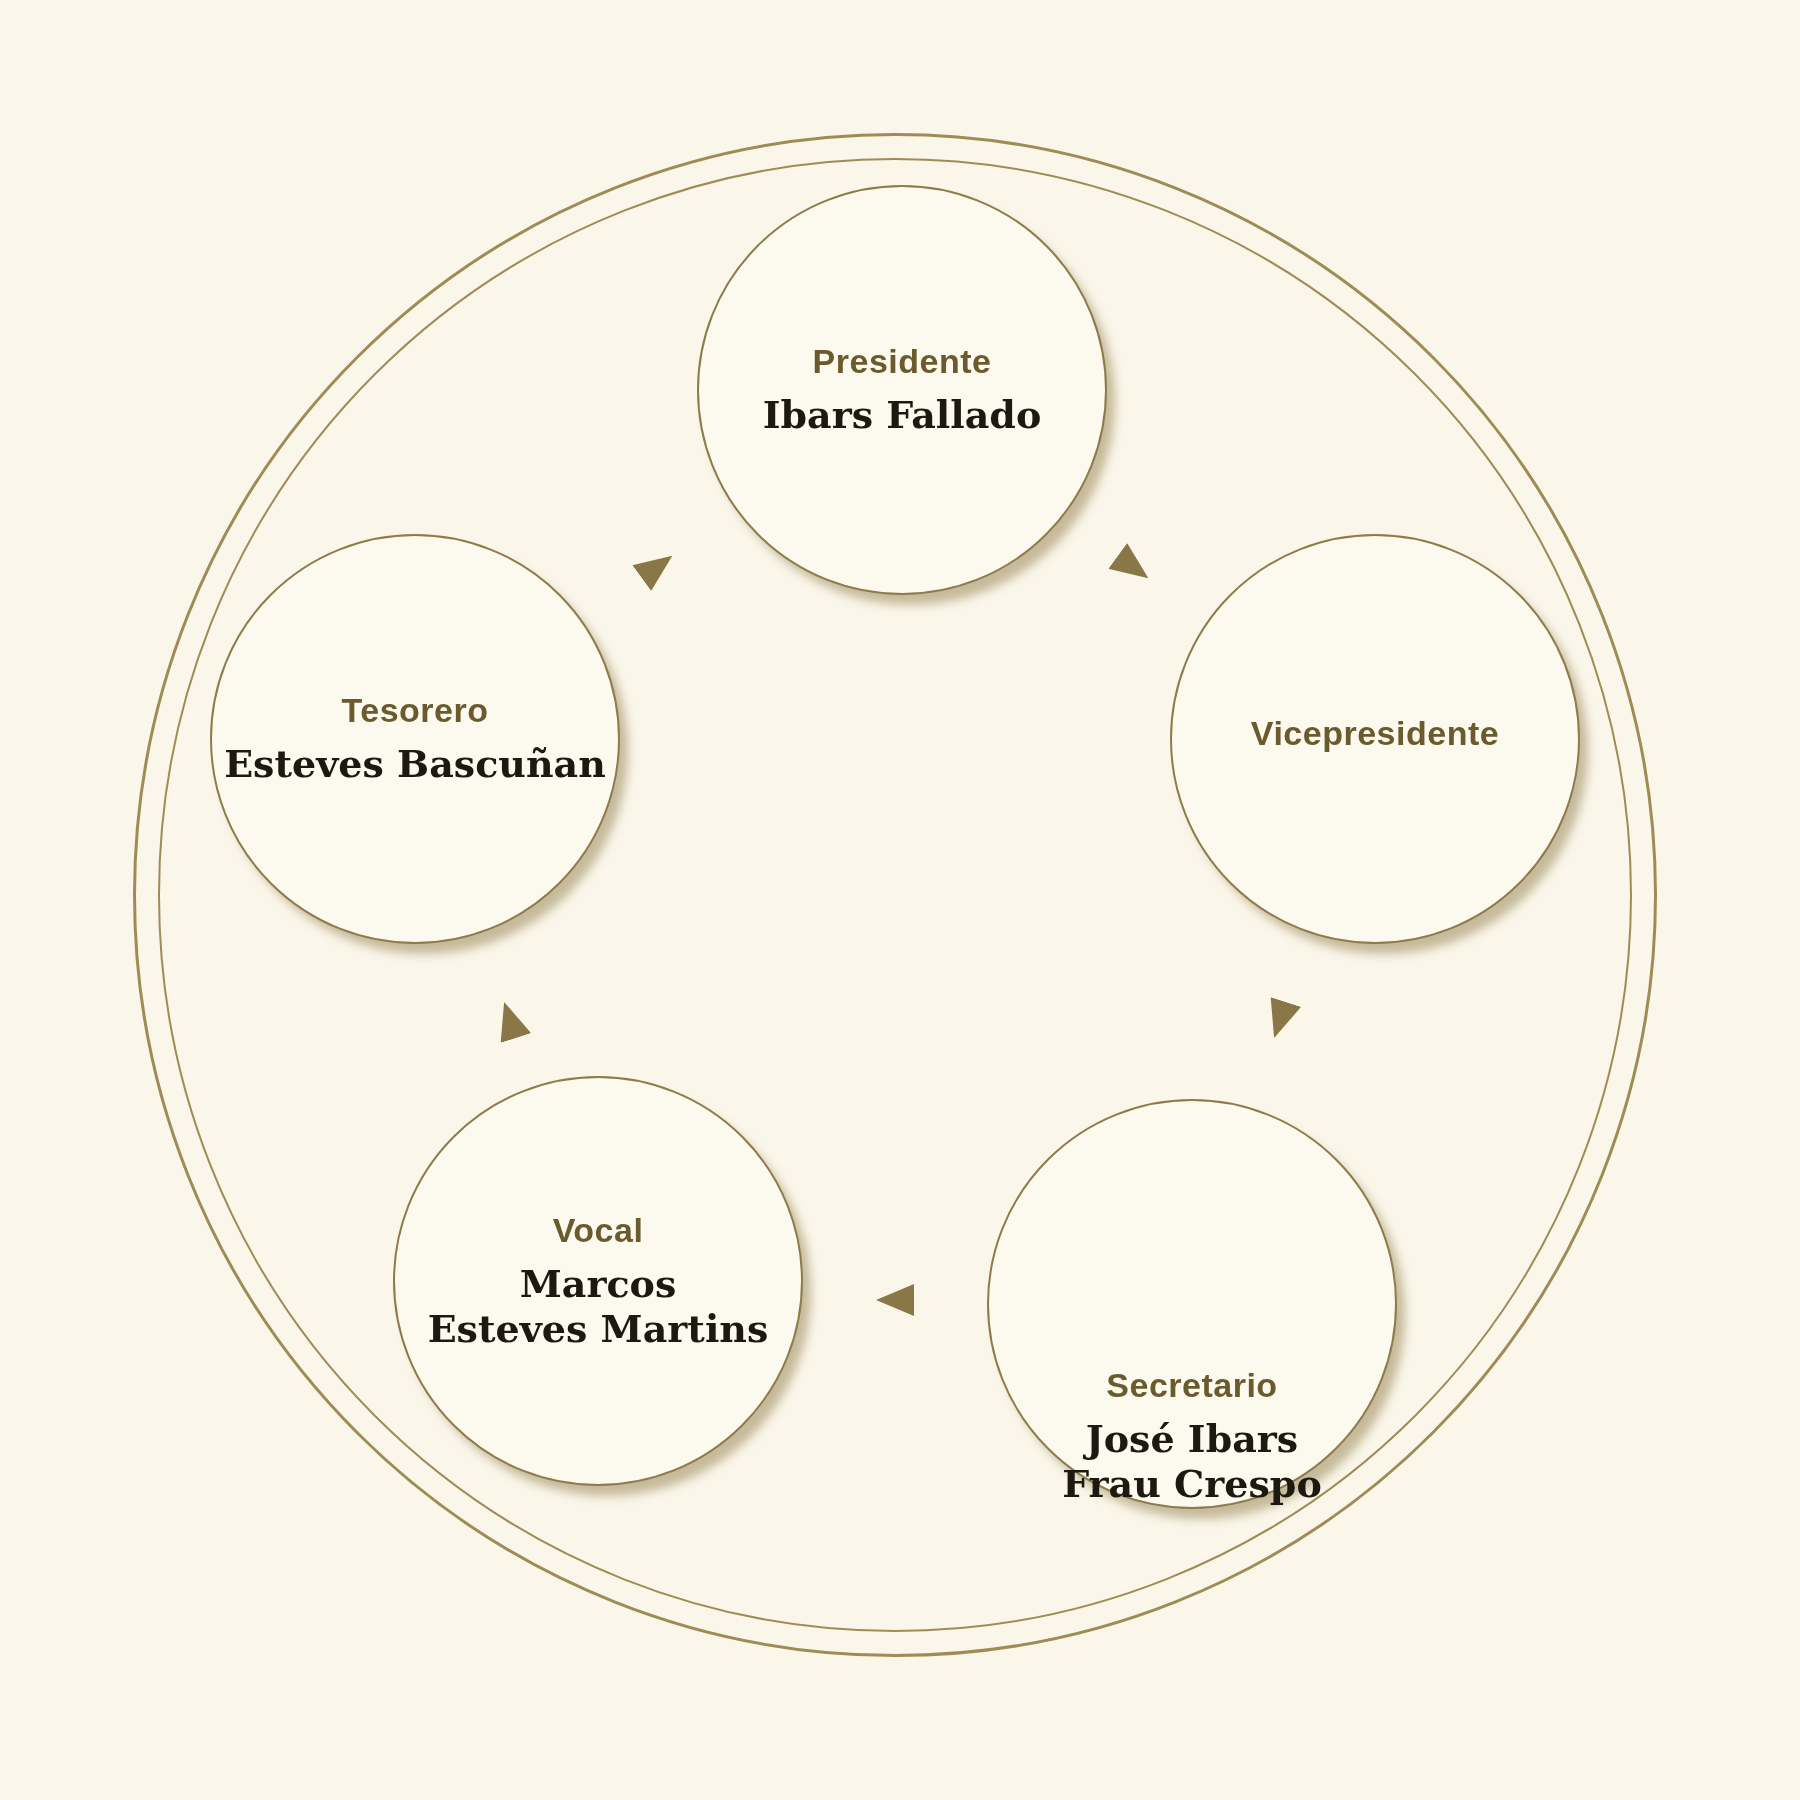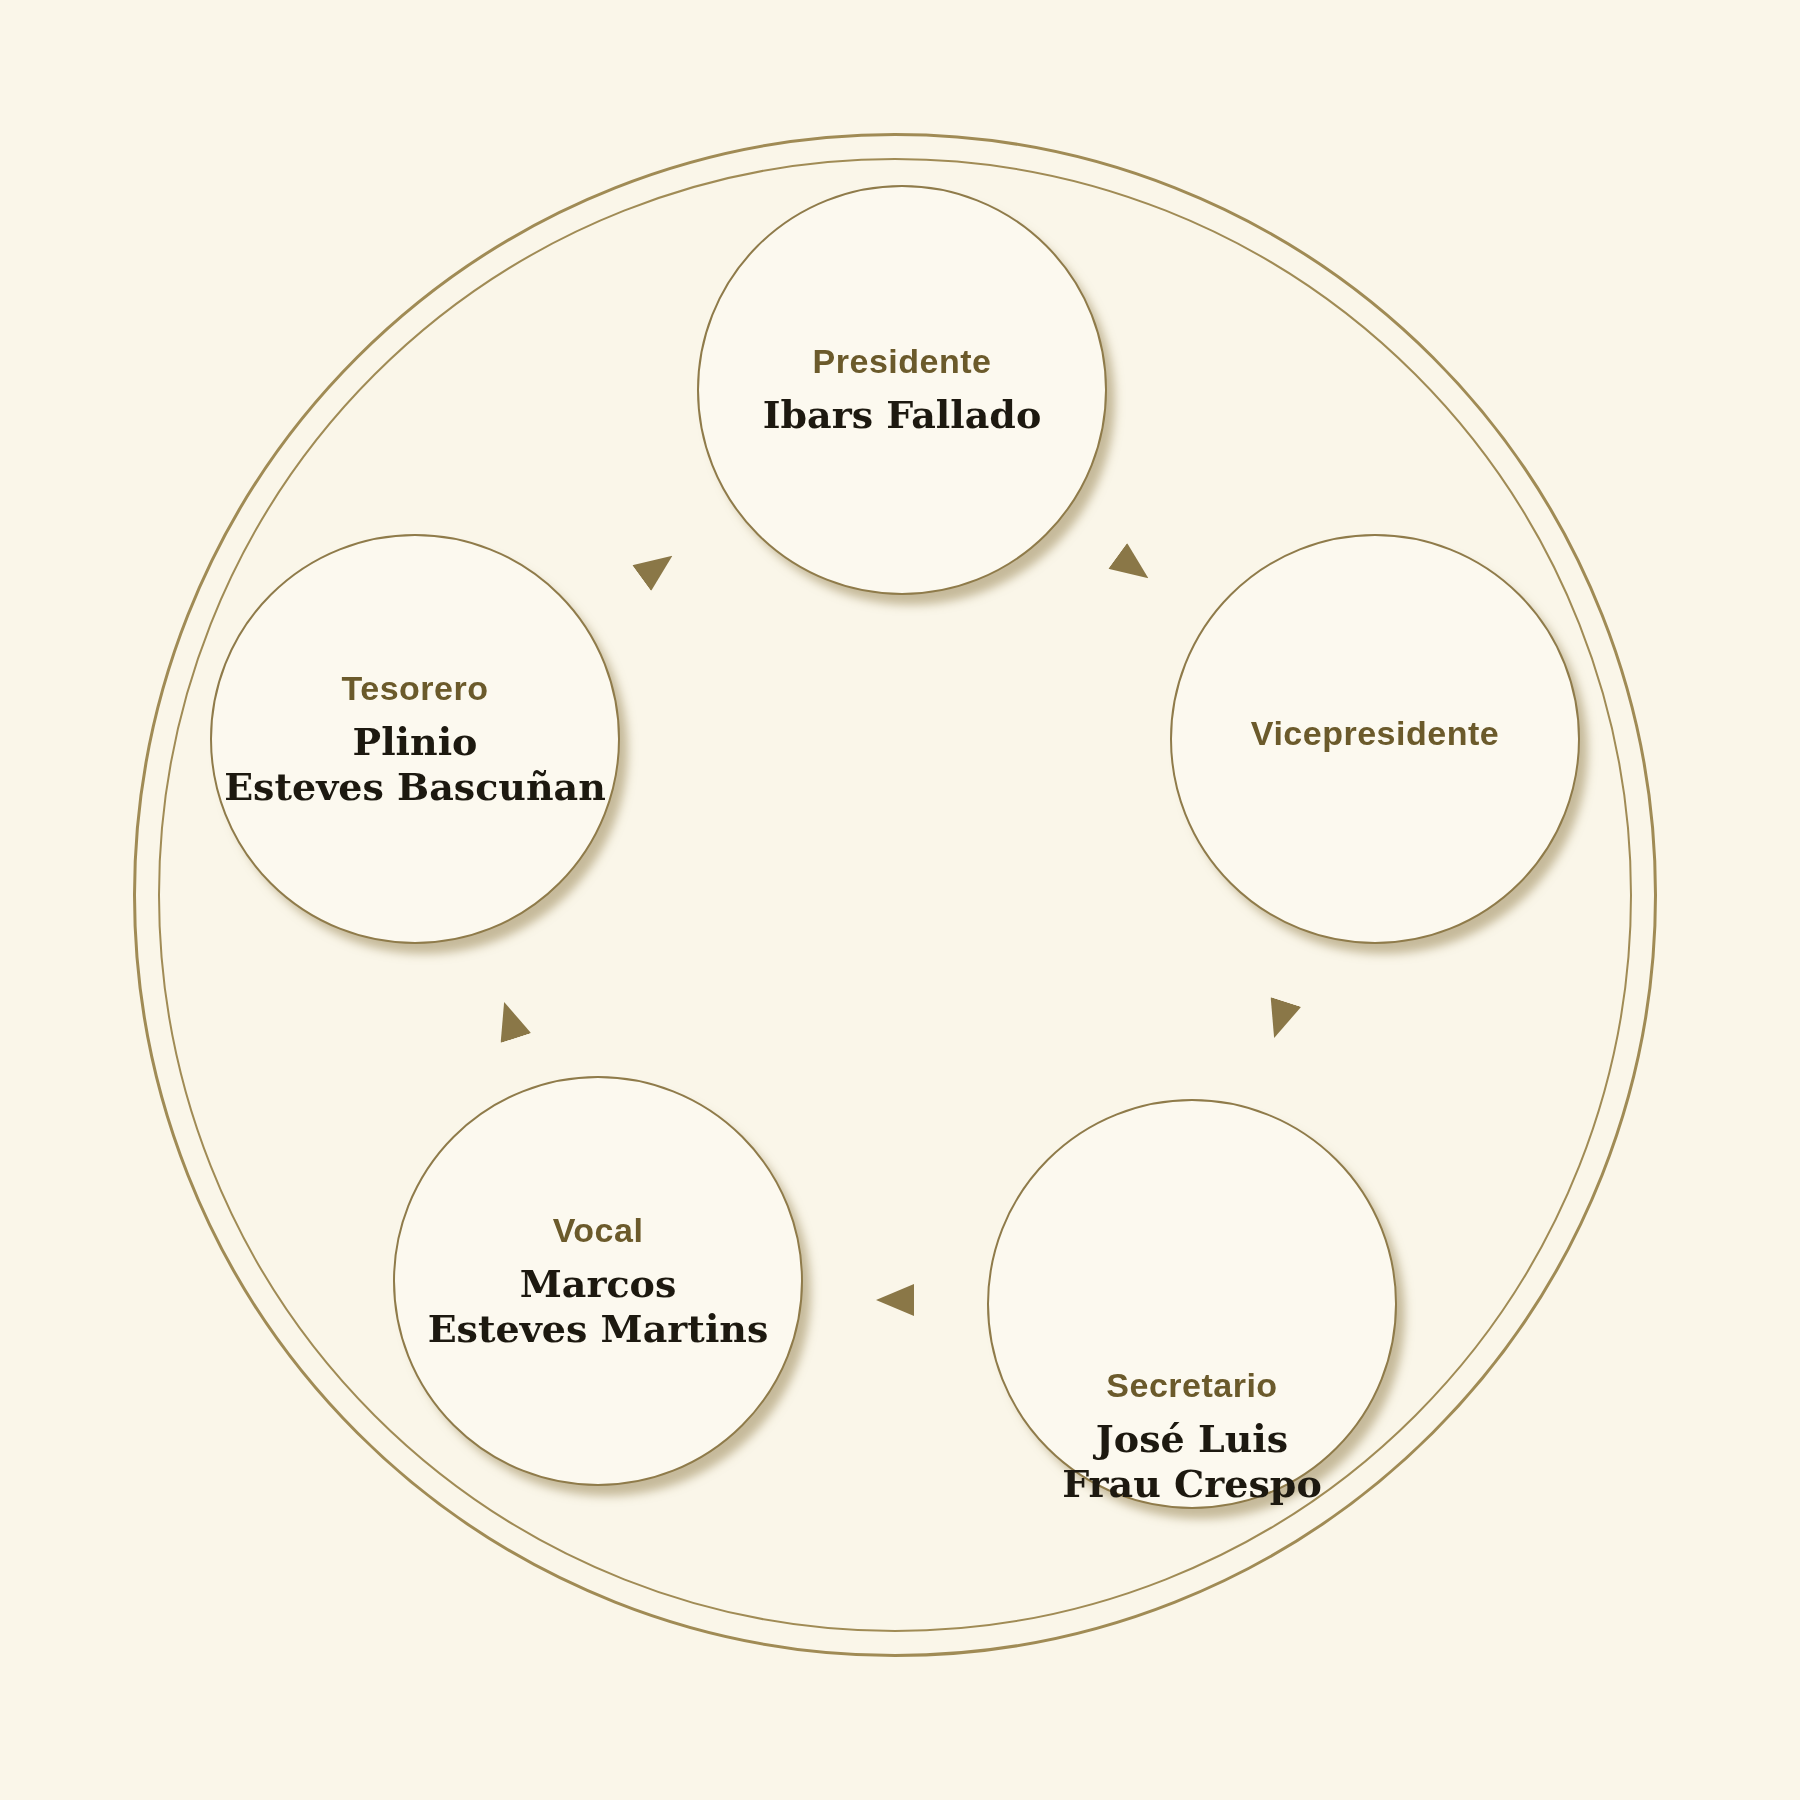--- a/index.html
+++ b/index.html
@@ -97,37 +97,36 @@
     </div>
   </div>
 
   <div class="node node-vicepresidente">
     <div class="node-title">Vicepresidente</div>
   </div>
 
   <div class="node node-secretario">
     <div class="node-title">Secretario</div>
     <div class="node-name">
-      <div>José Luis</div>
+      <div>José Ibars</div>
       <div>Frau Crespo</div>
     </div>
   </div>
 
   <div class="node node-vocal">
     <div class="node-title">Vocal</div>
     <div class="node-name">
       <div>Marcos</div>
       <div>Esteves Martins</div>
     </div>
   </div>
 
   <div class="node node-tesorero">
     <div class="node-title">Tesorero</div>
     <div class="node-name">
-      <div>Plinio</div>
       <div>Esteves Bascuñan</div>
     </div>
   </div>
 
   <div class="arrow arrow-1"></div>
   <div class="arrow arrow-2"></div>
   <div class="arrow arrow-3"></div>
   <div class="arrow arrow-4"></div>
   <div class="arrow arrow-5"></div>
 

